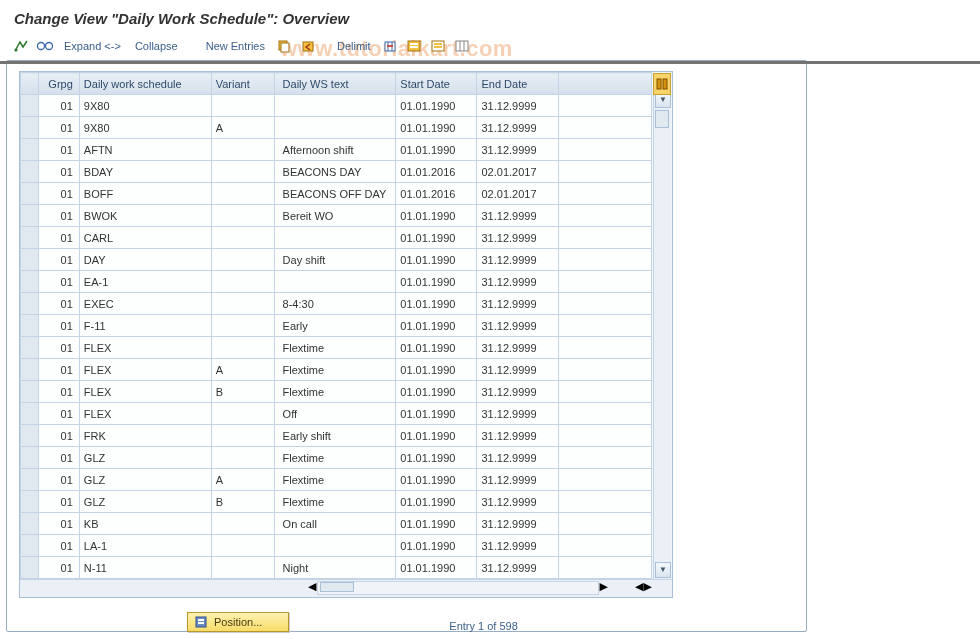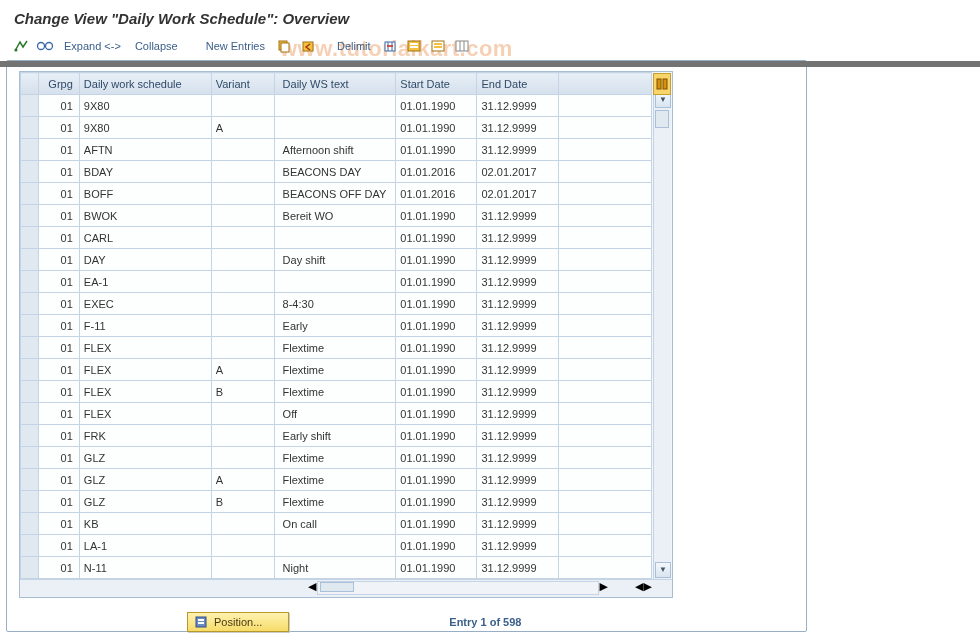--- a/index.html
+++ b/index.html
@@ -28,21 +28,21 @@
       color: rgba(230,120,40,0.35);
       letter-spacing: 0.5px;
       z-index: 0;
       pointer-events: none;
     }
     .toolbar {
       display: flex;
       align-items: center;
       gap: 6px;
       padding: 4px 12px 6px 12px;
-      border-bottom: 6px solid #737373;
+      border-bottom: 3px solid #737373;
       position: relative;
       z-index: 1;
     }
     .toolbar-icon {
       width: 18px;
       height: 18px;
       display: inline-flex;
       align-items: center;
       justify-content: center;
       cursor: pointer;
@@ -149,41 +149,41 @@
       position:relative;
     }
     .hscroll-thumb {
       height:10px; width:34px;
       background:#e0e8f0;
       border:1px solid #aac0d8;
       position:absolute; left:2px; top:0;
     }
     .footer {
       display:flex;
-      align-items:center;
+      align-items:flex-end;
       gap: 120px;
       margin: 14px 0 0 180px;
     }
     .position-btn {
       display:inline-flex;
       align-items:center;
       gap:6px;
       padding: 2px 26px 2px 6px;
       background: linear-gradient(#fff2b0,#f7dc6a);
       border: 1px solid #b89828;
       color: #4a3a10;
       font-size:11px;
       cursor:pointer;
       box-shadow: 1px 1px 0 #ccc;
     }
     .position-btn .picon {
       width:14px; height:14px;
       display:inline-flex; align-items:center; justify-content:center;
     }
-    .entry-text { color: #3a5f8a; margin-left: 40px; font-weight: bold;}
+    .entry-text { color: #3a5f8a; margin-left: 40px;}
     .outer-border {
       border:1px solid #97aec5;
       position:absolute;
       left:6px; top:60px;
       width: 801px;
       height: 572px;
       border-radius:2px;
     }
   </style>
 </head>

